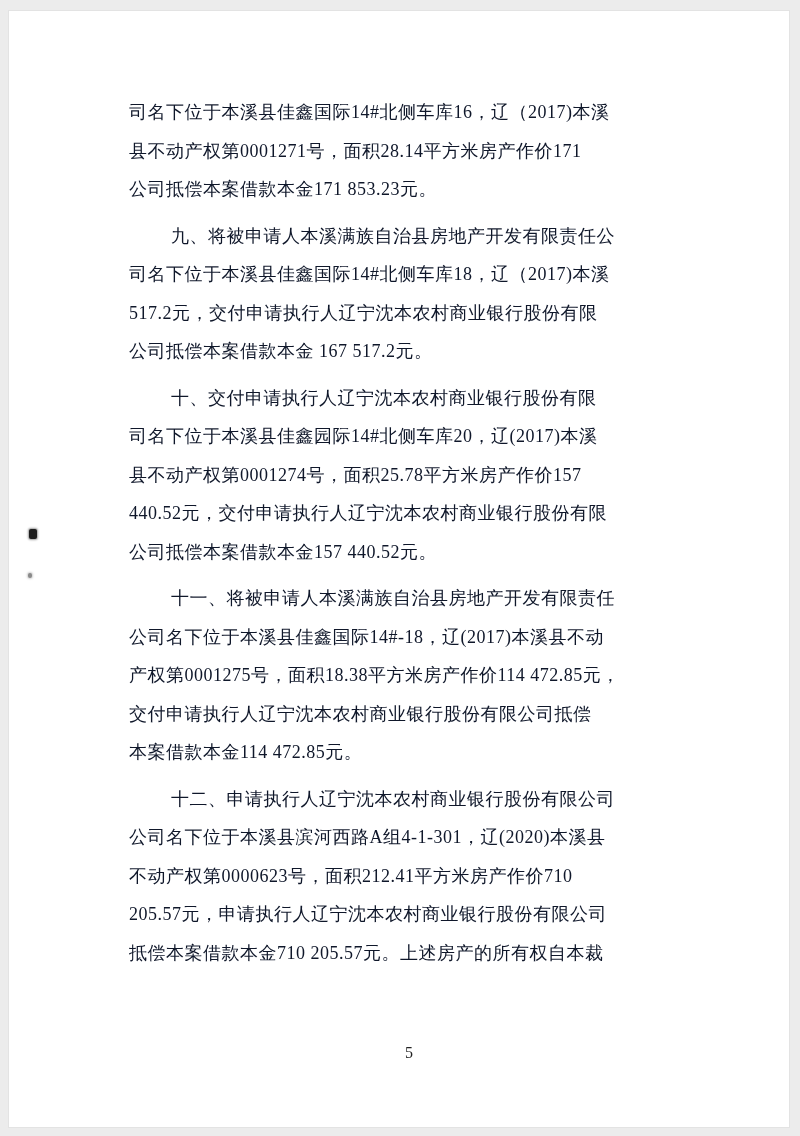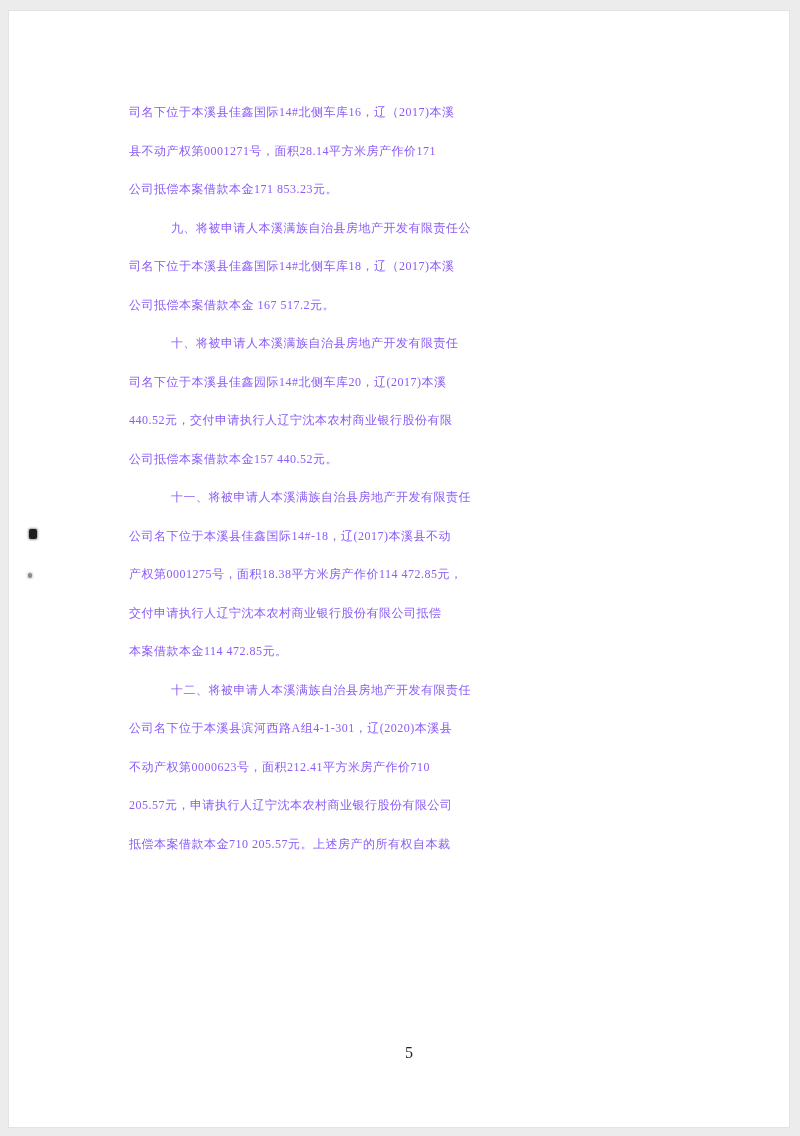--- a/index.html
+++ b/index.html
@@ -22,28 +22,29 @@
     box-sizing: border-box;
   }
   .text-block {
     position: absolute;
     left: 120px;
     top: 82px;
     width: 600px;
     color: #111111;
   }
   .line {
-    font-size: 12px;
+    font-size: 18px;
     line-height: 38.5px;
     letter-spacing: 0.5px;
     white-space: nowrap;
-    color: #8b5cf6;
+    color: #0f172a;
   }
   .line.indent {
     text-indent: 42px;
+    margin-top: 8px;
   }
   .page-number {
     position: absolute;
     left: 390px;
     top: 1033px;
     width: 20px;
     text-align: center;
     font-size: 16px;
     color: #222222;
   }
@@ -73,30 +74,32 @@
 
 <div class="paper">
   <div class="speck speck-1"></div>
   <div class="speck speck-2"></div>
   <div class="text-block">
       <div class="line">司名下位于本溪县佳鑫国际14#北侧车库16，辽（2017)本溪</div>
       <div class="line">县不动产权第0001271号，面积28.14平方米房产作价171</div>
       <div class="line">公司抵偿本案借款本金171 853.23元。</div>
       <div class="line indent">九、将被申请人本溪满族自治县房地产开发有限责任公</div>
       <div class="line">司名下位于本溪县佳鑫国际14#北侧车库18，辽（2017)本溪</div>
+      <div class="line">517.2元，交付申请执行人辽宁沈本农村商业银行股份有限</div>
       <div class="line">公司抵偿本案借款本金 167 517.2元。</div>
-      <div class="line indent">十、将被申请人本溪满族自治县房地产开发有限责任</div>
+      <div class="line indent">十、交付申请执行人辽宁沈本农村商业银行股份有限</div>
       <div class="line">司名下位于本溪县佳鑫园际14#北侧车库20，辽(2017)本溪</div>
+      <div class="line">县不动产权第0001274号，面积25.78平方米房产作价157</div>
       <div class="line">440.52元，交付申请执行人辽宁沈本农村商业银行股份有限</div>
       <div class="line">公司抵偿本案借款本金157 440.52元。</div>
       <div class="line indent">十一、将被申请人本溪满族自治县房地产开发有限责任</div>
       <div class="line">公司名下位于本溪县佳鑫国际14#-18，辽(2017)本溪县不动</div>
       <div class="line">产权第0001275号，面积18.38平方米房产作价114 472.85元，</div>
       <div class="line">交付申请执行人辽宁沈本农村商业银行股份有限公司抵偿</div>
       <div class="line">本案借款本金114 472.85元。</div>
-      <div class="line indent">十二、将被申请人本溪满族自治县房地产开发有限责任</div>
+      <div class="line indent">十二、申请执行人辽宁沈本农村商业银行股份有限公司</div>
       <div class="line">公司名下位于本溪县滨河西路A组4-1-301，辽(2020)本溪县</div>
       <div class="line">不动产权第0000623号，面积212.41平方米房产作价710</div>
       <div class="line">205.57元，申请执行人辽宁沈本农村商业银行股份有限公司</div>
       <div class="line">抵偿本案借款本金710 205.57元。上述房产的所有权自本裁</div>
     </div>
   <div class="page-number">5</div>
 </div>
 
 </body></html>

